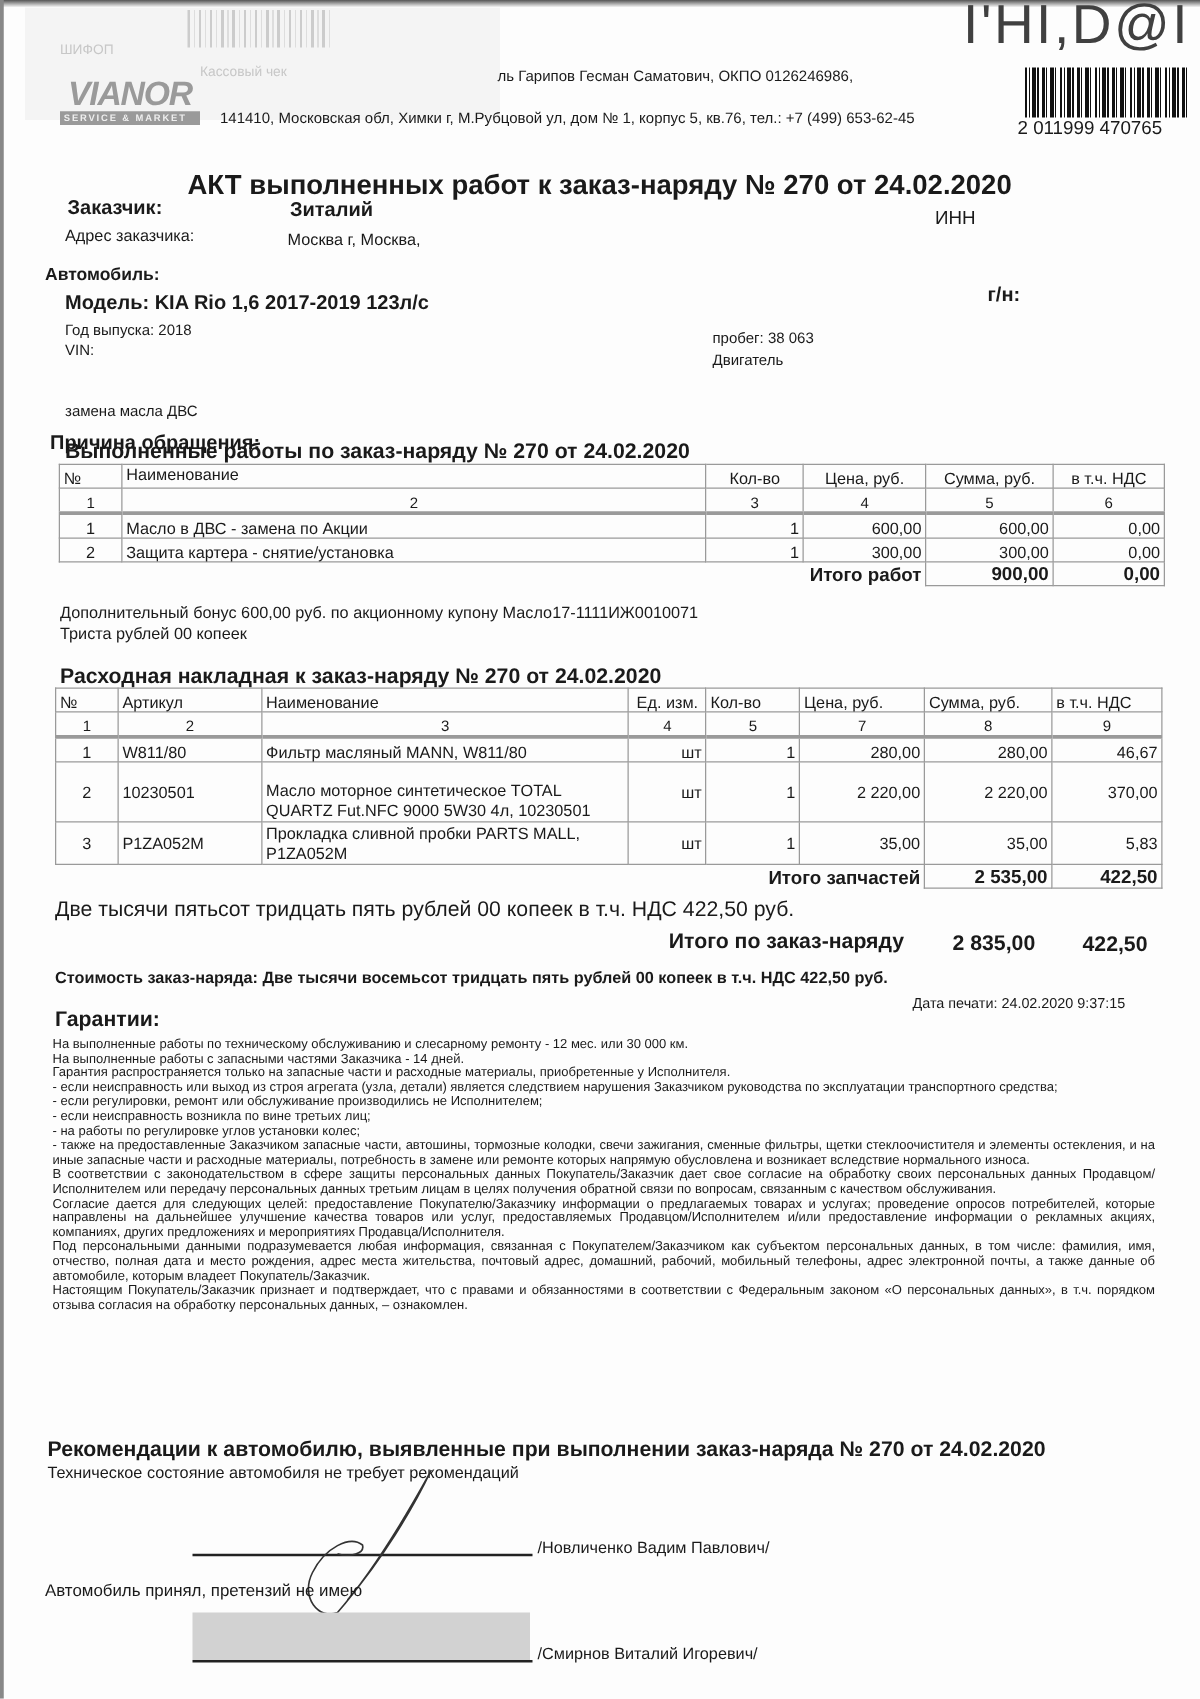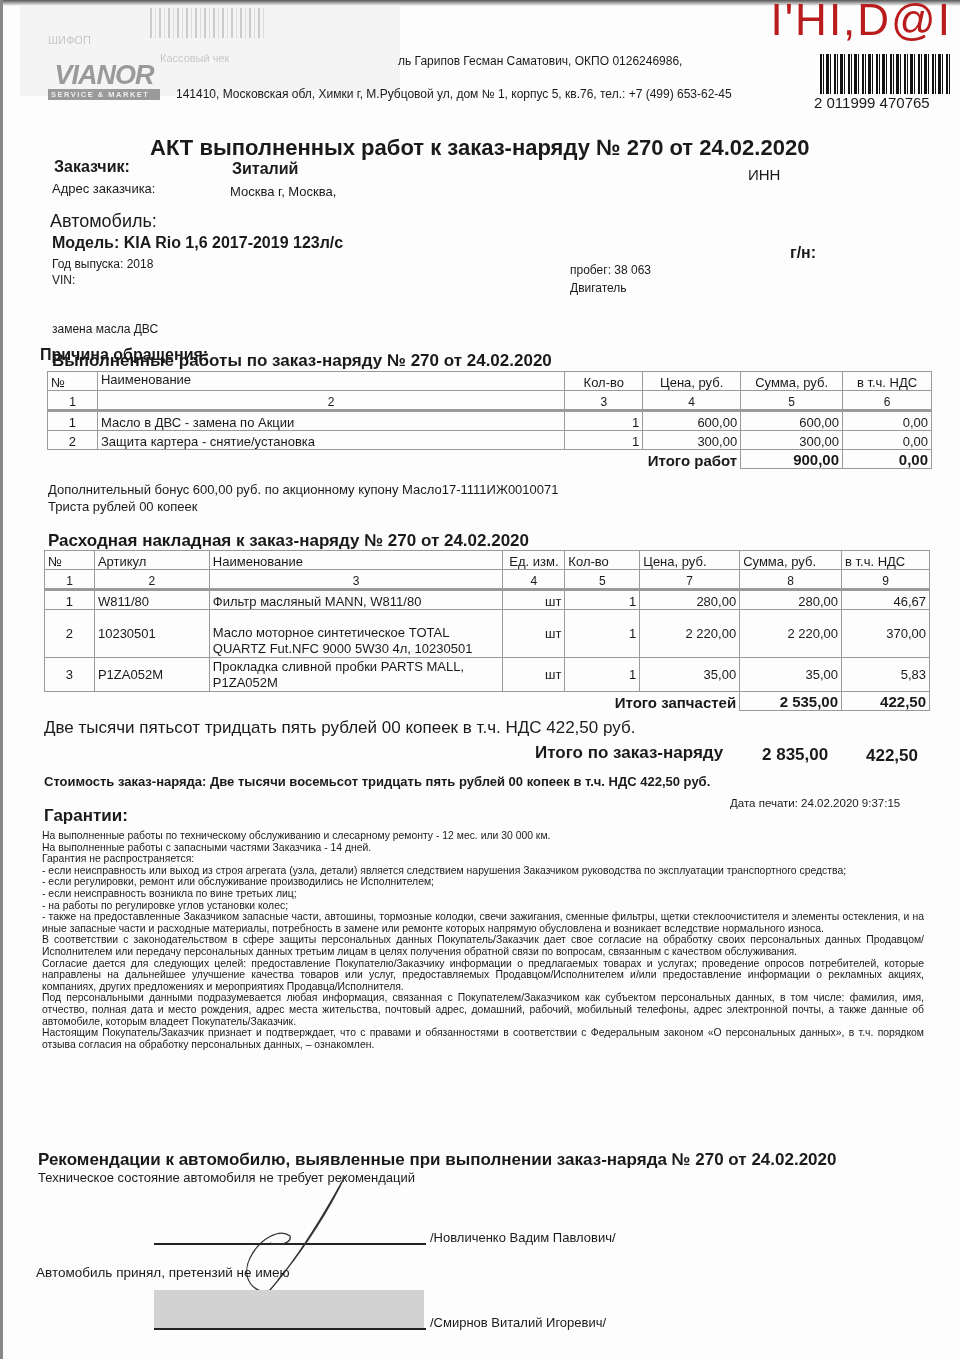--- a/index.html
+++ b/index.html
@@ -12,21 +12,21 @@
   .topline { left:0; top:0; width:960px; height:6px; background:linear-gradient(#555,#bbb 60%,#fdfdfd); }
   .leftedge { left:0; top:0; width:3px; height:1359px; background:#888; }
   .receipt-ghost { left:20px; top:6px; width:380px; height:90px; background:#f3f3f3; opacity:.9; }
   .ghost-bars { left:150px; top:8px; width:115px; height:30px;
     background:repeating-linear-gradient(90deg,#ccc 0 2px,transparent 2px 5px,#ddd 5px 6px,transparent 6px 9px); }
   .ghost-text { color:#c7c7c7; font-size:11px; }
   .logo { left:48px; top:63px; width:112px; }
   .logo-word { font-weight:bold; font-size:27px; color:#9a9a9a; letter-spacing:-1px; line-height:24px; font-style:italic;text-align:center; }
   .logo-tag { background:#9a9a9a; color:#eee; font-size:7.5px; font-weight:bold; letter-spacing:1.5px; padding:1px 3px; margin-top:2px; }
   .hdr-line { font-size:12px; }
-  .big-fragment { right:8px; top:0; font-size:44px; line-height:40px; letter-spacing:2px; color:#b91c1c; }
+  .big-fragment { right:8px; top:0; font-size:44px; line-height:40px; letter-spacing:2px; color:#404040; }
   .barcode { left:820px; top:54px; width:132px; height:40px;
     background:repeating-linear-gradient(90deg,#111 0 2px,#fff 2px 3px,#111 3px 4px,#fff 4px 6px,#111 6px 9px,#fff 9px 10px,#111 10px 11px,#fff 11px 14px); }
   .barcode-num { left:814px; top:94px; font-size:15px; }
   .title { left:150px; top:135px; font-size:22px; font-weight:bold; }
   .lbl-b { font-weight:bold; font-size:16px; }
   .small { font-size:12px; }
   .h2 { font-weight:bold; font-size:17px; }
   table.doc { position:absolute; border-collapse:collapse; font-size:13px; }
   table.doc td { border:1px solid #9a9a9a; padding:0 3px; height:18px; vertical-align:bottom; }
   table.doc td.c { text-align:center; }
@@ -64,23 +64,23 @@
 <div class="abs barcode-num">2 011999 470765</div>
 
 <div class="abs title">АКТ выполненных работ к заказ-наряду № 270 от 24.02.2020</div>
 
 <div class="abs lbl-b" style="left:54px;top:158px;">Заказчик:</div>
 <div class="abs lbl-b" style="left:232px;top:160px;">Зиталий</div>
 <div class="abs" style="left:748px;top:166px;font-size:15px;">ИНН</div>
 <div class="abs" style="left:52px;top:181px;font-size:13px;">Адрес заказчика:</div>
 <div class="abs" style="left:230px;top:184px;font-size:13px;">Москва г, Москва,</div>
 
-<div class="abs" style="left:50px;top:211px;font-size:18px;font-weight:normal;">Автомобиль:</div>
+<div class="abs" style="left:36px;top:211px;font-size:14px;font-weight:bold;">Автомобиль:</div>
 <div class="abs lbl-b" style="left:52px;top:234px;">Модель: KIA Rio 1,6 2017-2019 123л/с</div>
-<div class="abs lbl-b" style="left:790px;top:244px;">г/н:</div>
+<div class="abs lbl-b" style="left:790px;top:228px;">г/н:</div>
 <div class="abs small" style="left:52px;top:257px;">Год выпуска: 2018</div>
 <div class="abs small" style="left:52px;top:273px;">VIN:</div>
 <div class="abs small" style="left:570px;top:263px;">пробег: 38 063</div>
 <div class="abs small" style="left:570px;top:281px;">Двигатель</div>
 
 <div class="abs lbl-b" style="left:40px;top:302px;margin-top:44px;">Причина обращения:</div>
 <div class="abs small" style="left:52px;top:322px;">замена масла ДВС</div>
 
 <div class="abs h2" style="left:52px;top:351px;">Выполненные работы по заказ-наряду № 270 от 24.02.2020</div>
 <table class="doc" style="left:47px;top:371px;width:885px;">
@@ -216,21 +216,21 @@
 <div class="abs" style="left:535px;top:743px;font-size:17px;font-weight:bold;">Итого по заказ-наряду</div>
 <div class="abs" style="left:762px;top:745px;font-size:17px;font-weight:bold;">2 835,00</div>
 <div class="abs" style="left:866px;top:746px;font-size:17px;font-weight:bold;">422,50</div>
 <div class="abs" style="left:44px;top:774px;font-size:13px;font-weight:bold;">Стоимость заказ-наряда: Две тысячи восемьсот тридцать пять рублей 00 копеек в т.ч. НДС 422,50 руб.</div>
 <div class="abs" style="left:730px;top:797px;font-size:11.5px;">Дата печати: 24.02.2020 9:37:15</div>
 
 <div class="abs" style="left:44px;top:806px;font-size:17px;font-weight:bold;">Гарантии:</div>
 <div class="abs legal">
   <p>На выполненные работы по техническому обслуживанию и слесарному ремонту - 12 мес. или 30 000 км.</p>
   <p>На выполненные работы с запасными частями Заказчика - 14 дней.</p>
-  <p>Гарантия не распространяется:</p>
+  <p>Гарантия распространяется только на запасные части и расходные материалы, приобретенные у Исполнителя.</p>
   <p>- если неисправность или выход из строя агрегата (узла, детали) является следствием нарушения Заказчиком руководства по эксплуатации транспортного средства;</p>
   <p>- если регулировки, ремонт или обслуживание производились не Исполнителем;</p>
   <p>- если неисправность возникла по вине третьих лиц;</p>
   <p>- на работы по регулировке углов установки колес;</p>
   <p class="j">- также на предоставленные Заказчиком запасные части, автошины, тормозные колодки, свечи зажигания, сменные фильтры, щетки стеклоочистителя и элементы остекления, и на иные запасные части и расходные материалы, потребность в замене или ремонте которых напрямую обусловлена и возникает вследствие нормального износа.</p>
   <p class="j">В соответствии с законодательством в сфере защиты персональных данных Покупатель/Заказчик дает свое согласие на обработку своих персональных данных Продавцом/Исполнителем или передачу персональных данных третьим лицам в целях получения обратной связи по вопросам, связанным с качеством обслуживания.</p>
   <p class="j">Согласие дается для следующих целей: предоставление Покупателю/Заказчику информации о предлагаемых товарах и услугах; проведение опросов потребителей, которые направлены на дальнейшее улучшение качества товаров или услуг, предоставляемых Продавцом/Исполнителем и/или предоставление информации о рекламных акциях, компаниях, других предложениях и мероприятиях Продавца/Исполнителя.</p>
   <p class="j">Под персональными данными подразумевается любая информация, связанная с Покупателем/Заказчиком как субъектом персональных данных, в том числе: фамилия, имя, отчество, полная дата и место рождения, адрес места жительства, почтовый адрес, домашний, рабочий, мобильный телефоны, адрес электронной почты, а также данные об автомобиле, которым владеет Покупатель/Заказчик.</p>
   <p class="j">Настоящим Покупатель/Заказчик признает и подтверждает, что с правами и обязанностями в соответствии с Федеральным законом «О персональных данных», в т.ч. порядком отзыва согласия на обработку персональных данных, – ознакомлен.</p>
 </div>

